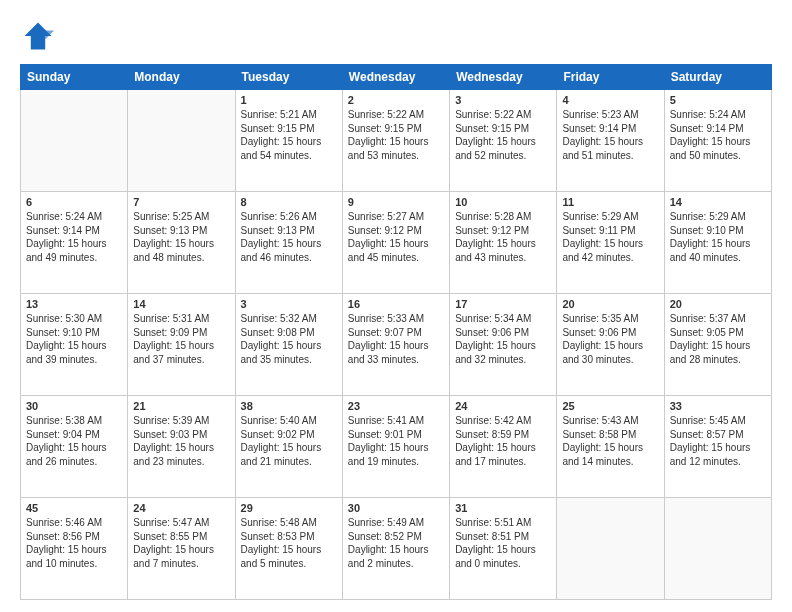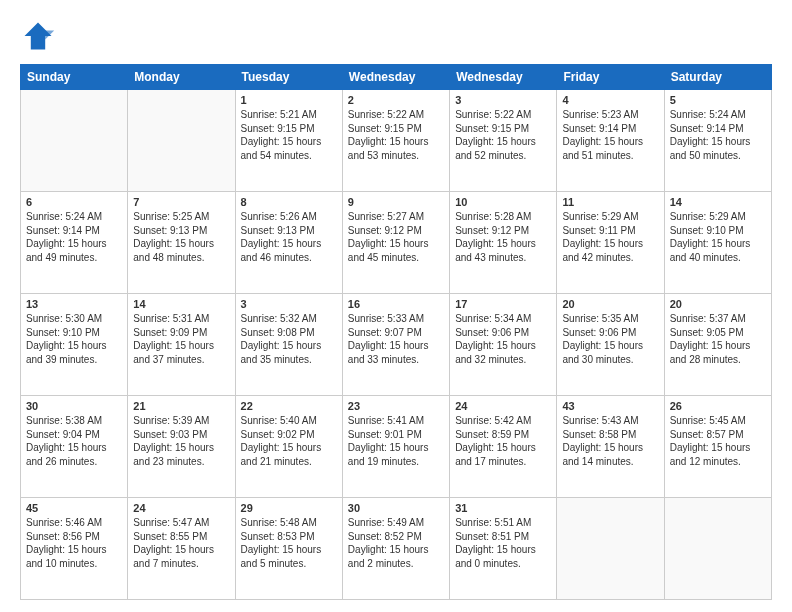--- a/index.html
+++ b/index.html
@@ -220,37 +220,37 @@
         <tr>
           <td>
             <span class="day-num">30</span>
             <div class="cell-text">Sunrise: 5:38 AM<br>Sunset: 9:04 PM<br>Daylight: 15 hours and 26 minutes.</div>
           </td>
           <td>
             <span class="day-num">21</span>
             <div class="cell-text">Sunrise: 5:39 AM<br>Sunset: 9:03 PM<br>Daylight: 15 hours and 23 minutes.</div>
           </td>
           <td>
-            <span class="day-num">22</span>
+            <span class="day-num">38</span>
             <div class="cell-text">Sunrise: 5:40 AM<br>Sunset: 9:02 PM<br>Daylight: 15 hours and 21 minutes.</div>
           </td>
           <td>
             <span class="day-num">23</span>
             <div class="cell-text">Sunrise: 5:41 AM<br>Sunset: 9:01 PM<br>Daylight: 15 hours and 19 minutes.</div>
           </td>
           <td>
             <span class="day-num">24</span>
             <div class="cell-text">Sunrise: 5:42 AM<br>Sunset: 8:59 PM<br>Daylight: 15 hours and 17 minutes.</div>
           </td>
           <td>
-            <span class="day-num">43</span>
+            <span class="day-num">25</span>
             <div class="cell-text">Sunrise: 5:43 AM<br>Sunset: 8:58 PM<br>Daylight: 15 hours and 14 minutes.</div>
           </td>
           <td>
-            <span class="day-num">26</span>
+            <span class="day-num">33</span>
             <div class="cell-text">Sunrise: 5:45 AM<br>Sunset: 8:57 PM<br>Daylight: 15 hours and 12 minutes.</div>
           </td>
         </tr>
         <tr>
           <td>
             <span class="day-num">45</span>
             <div class="cell-text">Sunrise: 5:46 AM<br>Sunset: 8:56 PM<br>Daylight: 15 hours and 10 minutes.</div>
           </td>
           <td>
             <span class="day-num">24</span>

